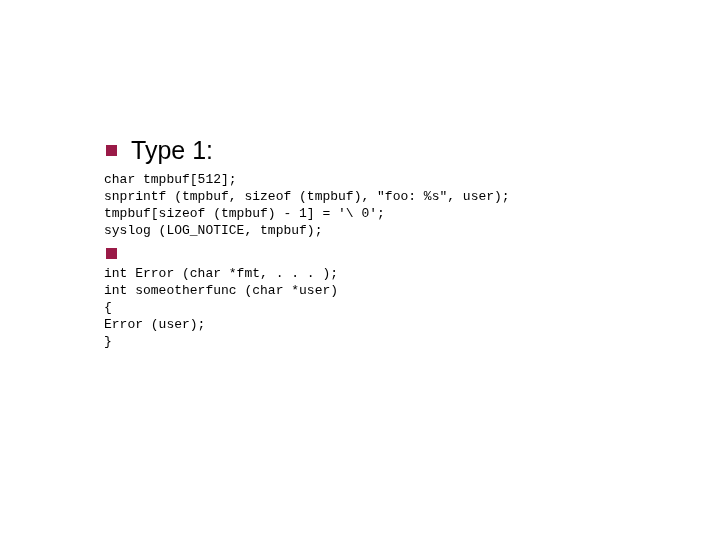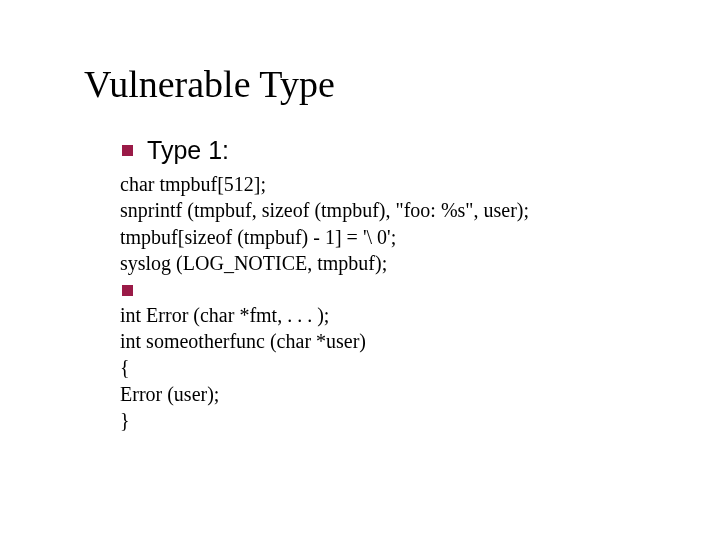--- a/index.html
+++ b/index.html
@@ -1,29 +1,28 @@
 <!DOCTYPE html>
 <html><head>
 <meta charset="utf-8">
 <style>
   * { margin: 0; padding: 0; box-sizing: border-box; }
   html, body { width: 720px; height: 540px; background: #fff; font-family: Arial, Helvetica, sans-serif; color: #000; }
   .slide { width: 720px; height: 540px; background: #fff; position: relative; }
   .title { position: absolute; left: 84px; top: 62px; font-size: 38px; font-family: "Times New Roman", Times, serif; font-weight: 400; color: #000; }
-  .content { position: absolute; left: 120px; top: 134px; right: 60px; }
+  .content { position: absolute; left: 104px; top: 134px; right: 60px; }
   .heading-row { display: flex; align-items: center; margin-bottom: 6px; margin-top: 2px; }
   .bullet { width: 11px; height: 11px; background: #9a1a47; margin-right: 14px; flex-shrink: 0; margin-left: 2px; }
   .heading-text { font-size: 25px; font-family: Arial, Helvetica, sans-serif; color: #000; }
-  .codeblock { font-family: Liberation Serif, serif; font-size: 20px; line-height: 1.32; color: #000; margin-bottom: 8px; white-space: pre; }
+  .codeblock { font-family: Liberation Mono, monospace; font-size: 13px; line-height: 1.32; color: #000; margin-bottom: 8px; white-space: pre; }
 </style>
 </head>
 <body>
 
 <div class="slide">
-  <div class="title">Vulnerable Type</div>
 
   <div class="content">
 
     <div class="heading-row">
       <span class="bullet"></span>
       <span class="heading-text">Type 1:</span>
     </div>
     <div class="codeblock">char tmpbuf[512];
 snprintf (tmpbuf, sizeof (tmpbuf), "foo: %s", user);
 tmpbuf[sizeof (tmpbuf) - 1] = '\ 0';

